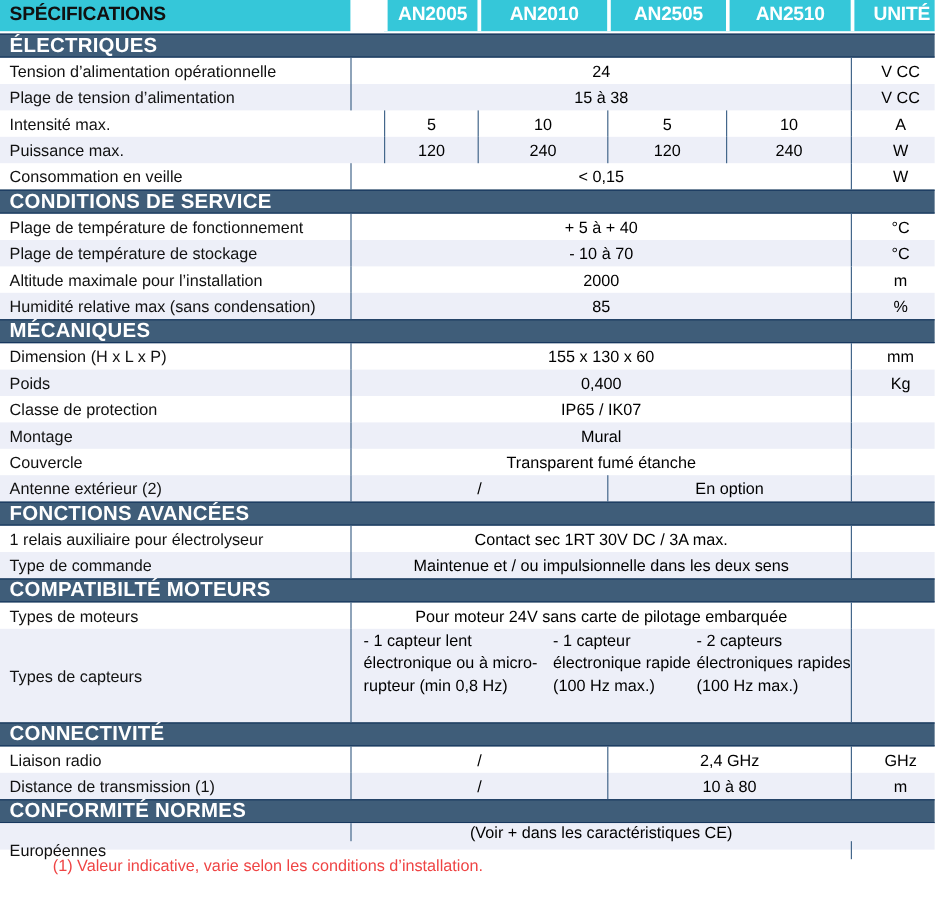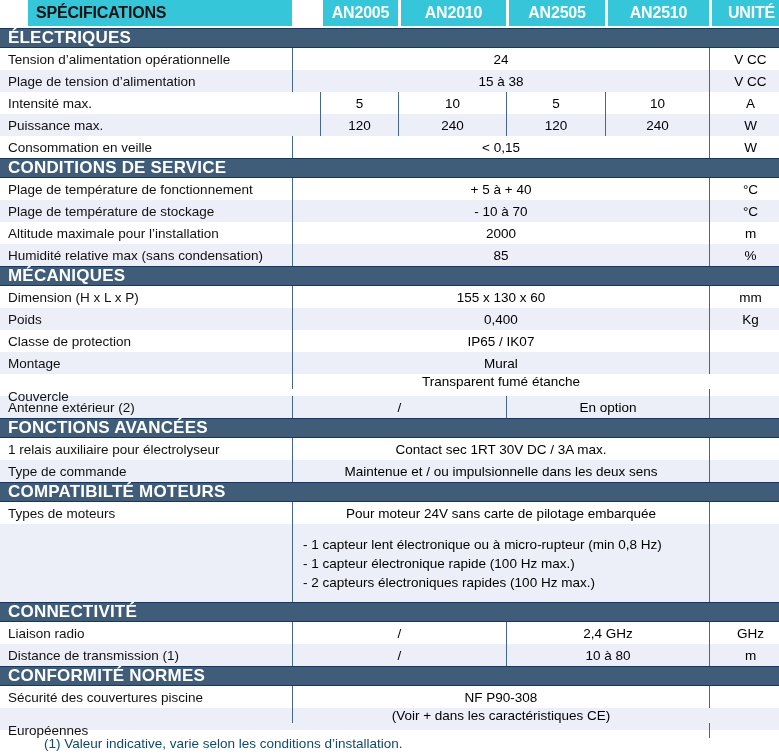--- a/index.html
+++ b/index.html
@@ -4,45 +4,45 @@
 <style>
   html,body{margin:0;padding:0;background:#fff;}
   body{width:779px;font-family:"Liberation Sans",sans-serif;color:#000;-webkit-font-smoothing:antialiased;}
   .spec-table{width:779px;}
   .grid-row{display:grid;grid-template-columns:292px 106px 108px 99px 104px 70px;align-items:stretch;}
   .cell{display:flex;align-items:center;box-sizing:border-box;}
 
   
   .thead{height:26px;margin-bottom:2px;}
   .thead .cell{background:#35C7D9;color:#fff;font-weight:bold;font-size:16px;justify-content:center;letter-spacing:-0.2px;}
-  .thead .cell.label{justify-content:flex-start;padding-left:8px;grid-column:1;margin-left:28px;}
+  .thead .cell.label{justify-content:flex-start;padding-left:8px;grid-column:1;}
   .thead .cell + .cell{border-left:3px solid #fff;}
 
   
   .section-band{height:18px;background:#3F5D79;border-top:1px solid #17375E;border-bottom:1px solid #17375E;
     color:#fff;font-weight:bold;font-size:17px;display:flex;align-items:center;padding-left:8px;letter-spacing:0.2px;}
 
   
   .row{height:22px;font-size:13.5px;}
   .row.light{background:#EDEFF8;}
   .cell.label{grid-column:1;padding-left:8px;color:#111;}
   .cell.val{justify-content:center;text-align:center;border-left:1px solid #44678B;}
   .cell.unit{grid-column:6;justify-content:center;border-left:1px solid #44678B;padding-left:12px;}
   .v1{grid-column:2;margin-left:28px;} .v2{grid-column:3;} .v3{grid-column:4;} .v4{grid-column:5;}
   .s4{grid-column:2 / span 4;}
   .s2a{grid-column:2 / span 2;}
   .s2b{grid-column:4 / span 2;}
 
   
   .row.tall{height:78px;}
-  .cell.val.lines{flex-direction:column;align-items:flex-start;justify-content:center;text-align:left;padding-left:10px;}
+  .cell.val.lines{flex-direction:row;align-items:flex-start;justify-content:center;text-align:left;padding-left:10px;}
   .cell.val.lines div{line-height:19px;}
 
   
-  .footnote{height:26px;display:flex;align-items:center;padding-left:44px;font-size:13.5px;color:#0c4a6e;}
+  .footnote{height:26px;display:flex;align-items:center;padding-left:44px;font-size:13.5px;color:#ef4444;}
 </style>
 </head>
 <body>
 
 <div class="spec-table">
 
   <div class="grid-row thead">
     <div class="cell label">SPÉCIFICATIONS</div>
     <div class="cell v1">AN2005</div>
     <div class="cell v2">AN2010</div>
@@ -121,22 +121,22 @@
     <div class="cell label">Classe de protection</div>
     <div class="cell val s4">IP65 / IK07</div>
     <div class="cell unit"></div>
   </div>
   <div class="grid-row row light">
     <div class="cell label">Montage</div>
     <div class="cell val s4">Mural</div>
     <div class="cell unit"></div>
   </div>
   <div class="grid-row row">
+    <div class="cell label">Couvercle</div>
     <div class="cell val s4">Transparent fumé étanche</div>
-    <div class="cell label">Couvercle</div>
     <div class="cell unit"></div>
   </div>
   <div class="grid-row row light">
     <div class="cell label">Antenne extérieur (2)</div>
     <div class="cell val s2a">/</div>
     <div class="cell val s2b">En option</div>
     <div class="cell unit"></div>
   </div>
 
   <div class="section-band">FONCTIONS AVANCÉES</div>
@@ -151,20 +151,21 @@
     <div class="cell unit"></div>
   </div>
 
   <div class="section-band">COMPATIBILTÉ MOTEURS</div>
   <div class="grid-row row">
     <div class="cell label">Types de moteurs</div>
     <div class="cell val s4">Pour moteur 24V sans carte de pilotage embarquée</div>
     <div class="cell unit"></div>
   </div>
   <div class="grid-row row light tall">
+    <div class="cell label">Types de capteurs</div>
     <div class="cell val s4 lines">
       <div>- 1 capteur lent électronique ou à micro-rupteur (min 0,8 Hz)</div>
       <div>- 1 capteur électronique rapide (100 Hz max.)</div>
       <div>- 2 capteurs électroniques rapides (100 Hz max.)</div>
     </div>
     <div class="cell unit"></div>
   </div>
 
   <div class="section-band">CONNECTIVITÉ</div>
   <div class="grid-row row">
@@ -174,25 +175,20 @@
     <div class="cell unit">GHz</div>
   </div>
   <div class="grid-row row light">
     <div class="cell label">Distance de transmission (1)</div>
     <div class="cell val s2a">/</div>
     <div class="cell val s2b">10 à 80</div>
     <div class="cell unit">m</div>
   </div>
 
   <div class="section-band">CONFORMITÉ NORMES</div>
-  <div class="grid-row row">
-    <div class="cell label">Sécurité des couvertures piscine</div>
-    <div class="cell val s4">NF P90-308</div>
-    <div class="cell unit"></div>
-  </div>
   <div class="grid-row row light">
     <div class="cell val s4">(Voir + dans les caractéristiques CE)</div>
     <div class="cell label">Européennes</div>
     <div class="cell unit"></div>
   </div>
 
   <div class="footnote">(1) Valeur indicative, varie selon les conditions d’installation.</div>
 
 </div>
 

